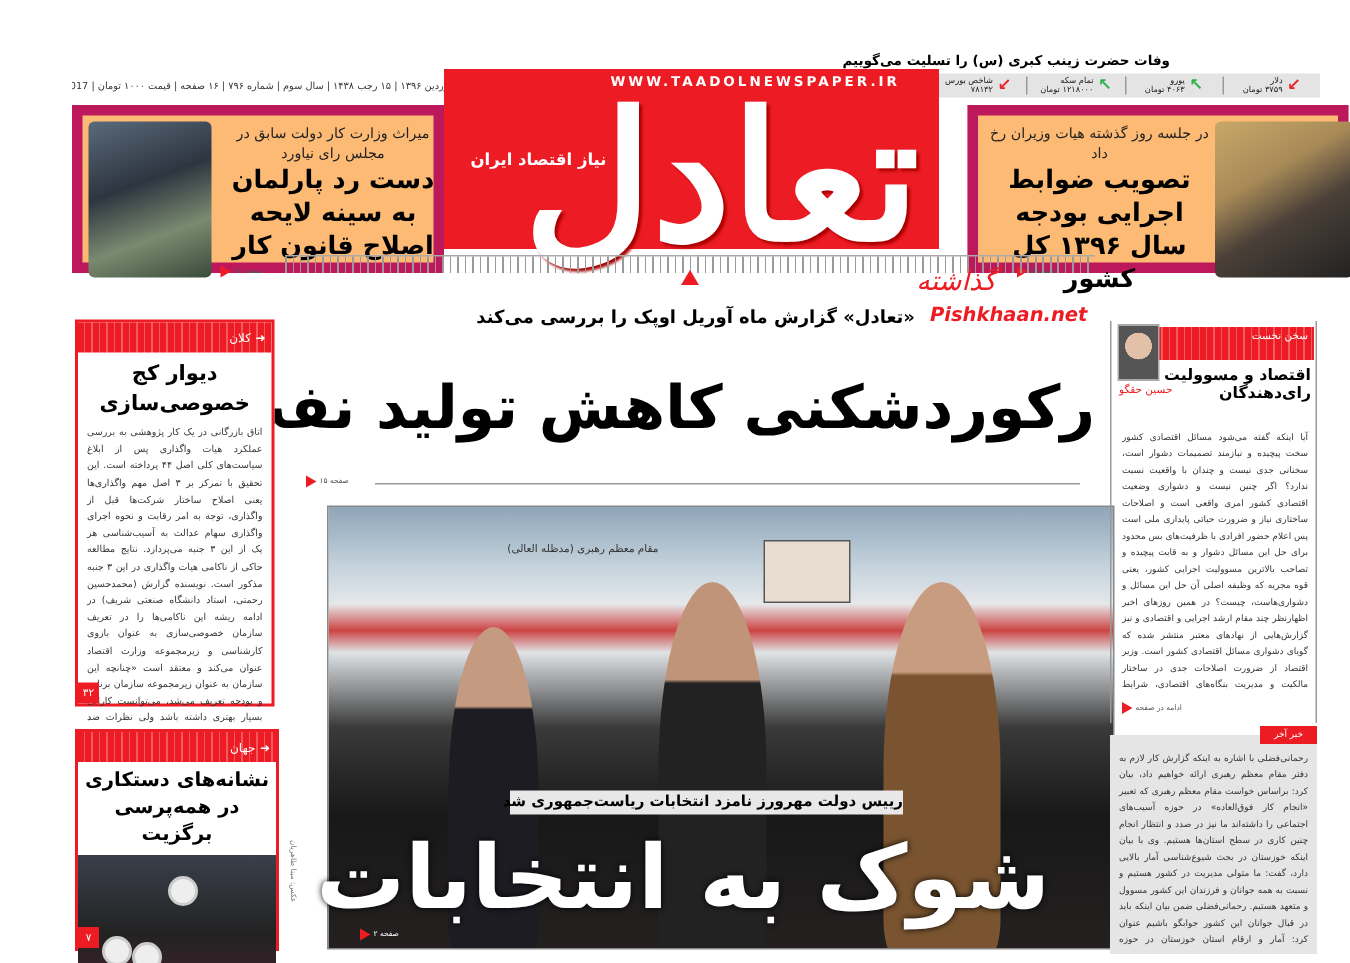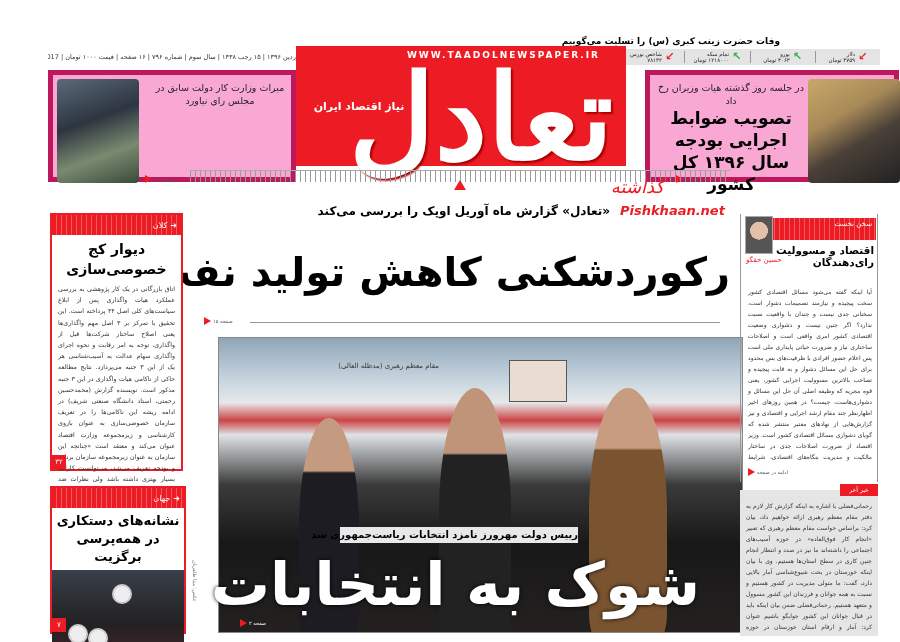--- a/index.html
+++ b/index.html
@@ -17,36 +17,36 @@
 .mast-red{left:296px;top:46px;width:330px;height:120px;background:#ed1c24}
 .mast-url{left:330px;top:50px;width:270px;font-size:9px;letter-spacing:2px;color:#fff;font-weight:bold;text-align:right}
 .mast-logo{left:336px;top:48px;width:290px;height:140px;font-family:"DejaVu Serif",serif;font-size:118px;font-weight:bold;color:#fff;direction:rtl;text-align:center;line-height:140px;text-shadow:2px 2px 2px #a00;letter-spacing:-6px}
 .mast-slogan{left:304px;top:100px;width:110px;font-size:11px;font-weight:bold;color:#fff;direction:rtl;text-align:center}
 .ruler{left:190px;top:170px;width:540px;height:12px;background:repeating-linear-gradient(90deg,#999 0 1px,transparent 1px 5px);border-top:1px solid #aaa}
 .ruler-tri{left:454px;top:180px;width:0;height:0;border-left:6px solid transparent;border-right:6px solid transparent;border-bottom:10px solid #ed1c24}
 .teaser{left:320px;top:204px;width:290px;font-size:12px;font-weight:bold;direction:rtl;text-align:center;white-space:nowrap}
 .pish-fa{left:604px;top:176px;width:60px;font-size:18px;font-family:"DejaVu Serif",serif;color:#ed1c24;font-style:italic;direction:rtl}
 .pish-en{left:620px;top:203px;width:110px;font-size:13px;font-weight:bold;font-style:italic;color:#ed1c24}
 
-.sidebox{background:#f9a8d4;border:5px solid #be185d}
+.sidebox{background:#fdba74;border:7px solid #be185d}
 .sb-left{left:48px;top:70px;width:248px;height:112px}
 .sb-right{left:645px;top:70px;width:254px;height:112px}
 .photo{background:linear-gradient(160deg,#5a6a7a 0%,#2d3540 40%,#7a8a70 70%,#3a4a3a 100%);border-radius:4px}
 .kicker{font-size:9.5px;color:#222;direction:rtl;text-align:center;line-height:13px}
 .hl{font-size:17px;font-weight:bold;color:#000;direction:rtl;text-align:center;line-height:22px}
 .pageref{font-size:5px;color:#555;display:flex;align-items:center;gap:2px}
 .pageref .tri{width:0;height:0;border-top:4px solid transparent;border-bottom:4px solid transparent;border-left:7px solid #ed1c24}
 
 .main-hl{left:196px;top:238px;width:534px;font-size:40px;font-weight:bold;direction:rtl;text-align:center;line-height:68px;letter-spacing:-1px;white-space:nowrap}
 .hl-rule{left:250px;top:322px;width:470px;height:1px;background:#999}
 .hl-pageref{left:204px;top:317px}
 
 .main-photo{left:218px;top:337px;width:525px;height:296px;background:linear-gradient(180deg,#8fa5b8 0%,#c6d4de 14%,#e6e8ea 22%,#c44 28%,#dfe3e6 33%,#3a3a3a 50%,#181818 70%,#242020 100%);border:1px solid #888;overflow:hidden}
 .person{position:absolute;border-radius:50% 50% 10% 10%}
-.caption-bar{left:340px;top:527px;width:238px;height:16px;background:#e8e8e8;font-size:10px;font-weight:bold;direction:rtl;text-align:center;line-height:16px;white-space:nowrap}
+.caption-bar{left:340px;top:527px;width:262px;height:16px;background:#e8e8e8;font-size:10px;font-weight:bold;direction:rtl;text-align:center;line-height:16px;white-space:nowrap}
 .big-white{left:230px;top:540px;width:470px;font-size:59px;font-weight:bold;color:#fff;direction:rtl;text-align:center;line-height:90px;white-space:nowrap;text-shadow:0 0 4px #000}
 .photo-pageref{left:240px;top:619px}
 .photo-pageref span{color:#fff}
 
 .lbox{border:2px solid #ed1c24;background:#fff}
 .lbox-head{height:20px;background:repeating-linear-gradient(90deg,#ed1c24 0 4px,#f25a5f 4px 5px);display:flex;justify-content:flex-end;align-items:center;padding-right:4px;gap:3px;color:#fff;font-size:8px}
 .lbox1{left:50px;top:213px;width:133px;height:258px}
 .lbox2{left:50px;top:486px;width:136px;height:148px}
 .lbox-title{font-size:14px;font-weight:bold;direction:rtl;text-align:center;line-height:20px;padding:4px 2px}
 .body-text{font-size:6.3px;line-height:11.2px;color:#333;direction:rtl;text-align:justify;padding:0 6px}
@@ -86,20 +86,21 @@
   </div>
   <div class="tick">
     <span class="arrow down">↙</span>
     <span><span>شاخص بورس</span><br><span>۷۸۱۳۲</span></span>
   </div>
 </div>
 
 <div class="abs sidebox sb-left">
   <div class="abs photo" style="left:4px;top:4px;width:82px;height:104px"></div>
   <div class="abs kicker" style="left:92px;top:6px;width:150px">میراث وزارت کار دولت سابق در مجلس رای نیاورد</div>
+  <div class="abs hl" style="left:92px;top:32px;width:150px">دست رد پارلمان به سینه لایحه اصلاح قانون کار</div>
   <div class="abs pageref" style="left:92px;top:100px">
       <span class="tri"></span>
       <span>صفحه ۱۲</span>
     </div>
 </div>
 
 <div class="abs sidebox sb-right">
   <div class="abs photo" style="left:158px;top:4px;width:92px;height:104px;background:linear-gradient(150deg,#c8a868 0%,#a88a58 35%,#4a4038 60%,#222 100%)"></div>
   <div class="abs kicker" style="left:6px;top:6px;width:150px">در جلسه روز گذشته هیات وزیران رخ داد</div>
   <div class="abs hl" style="left:6px;top:32px;width:150px">تصویب ضوابط اجرایی بودجه سال ۱۳۹۶ کل کشور</div>

